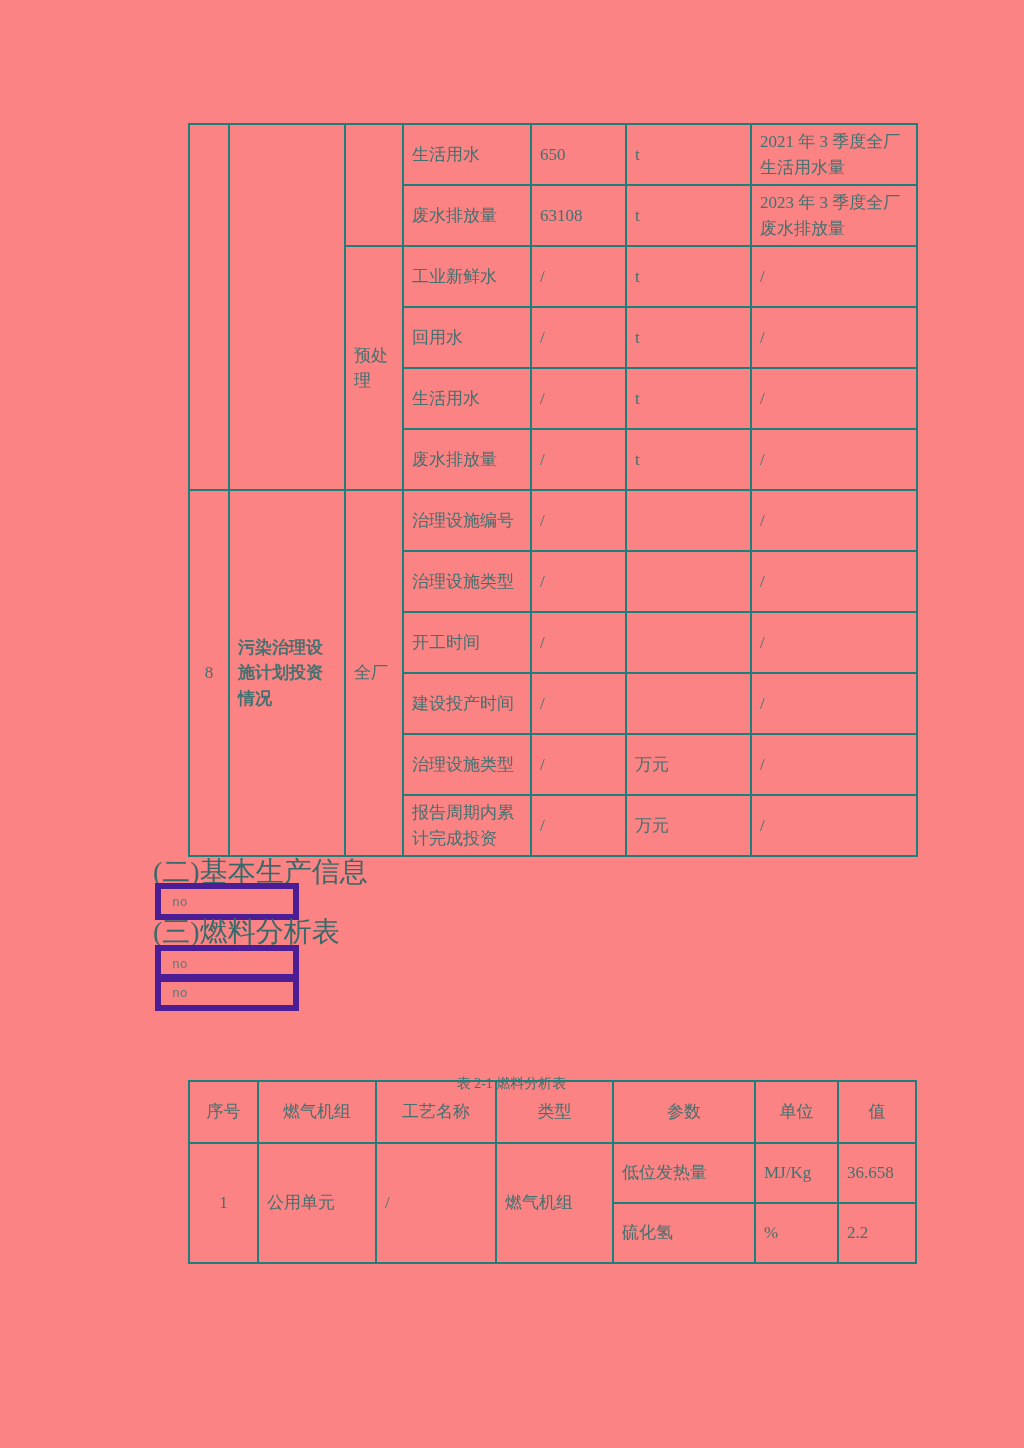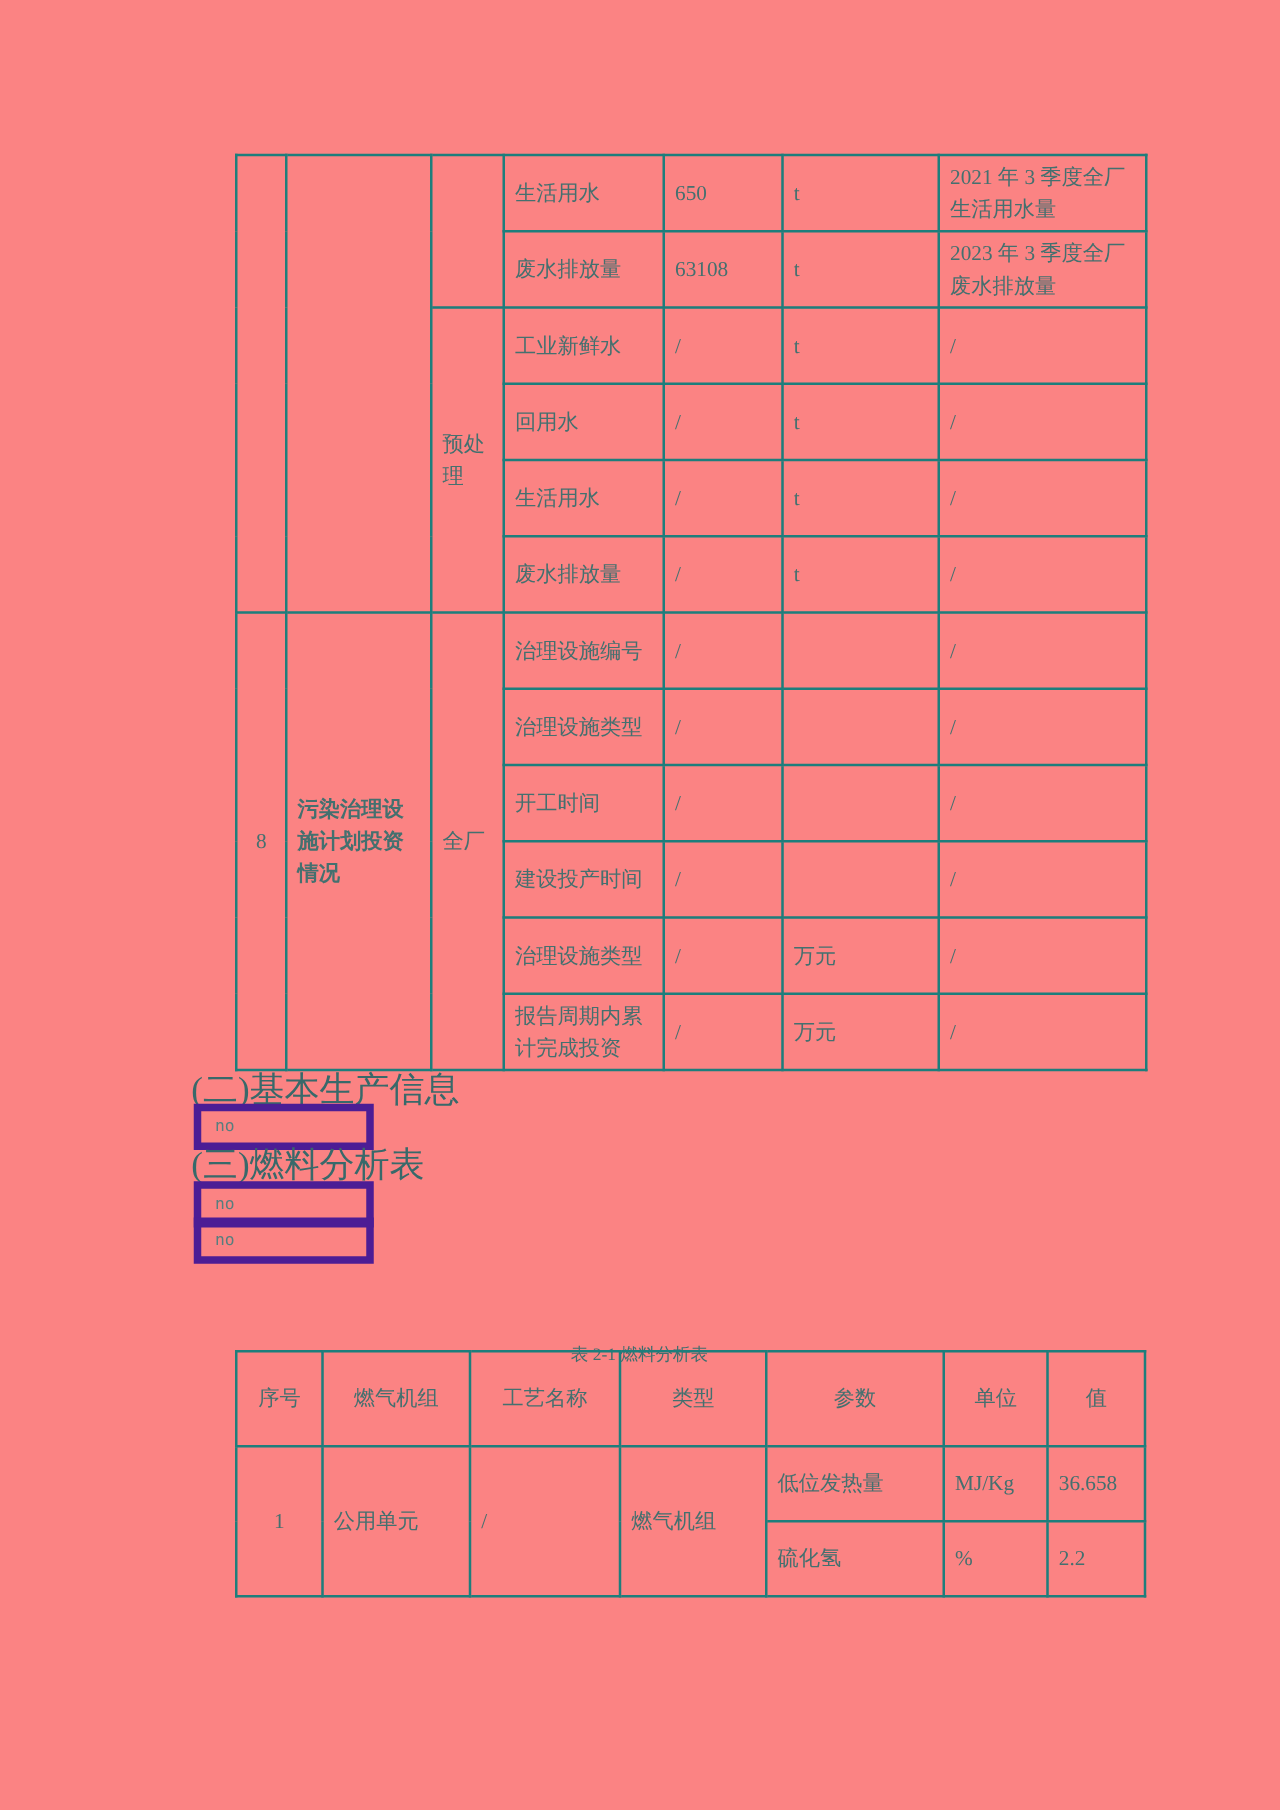--- a/index.html
+++ b/index.html
@@ -46,21 +46,21 @@
     font-size:13px;
     color:#577e7e;
   }
   .table-title{
     position:absolute;left:148px;top:1032px;width:727px;
     text-align:center;
     font-size:14px;
     color:#3f6e6e;
     margin-top:43px;
   }
-  .fuel-table tr.hdr{height:76px;padding-left:44px;}
+  .fuel-table tr.hdr{height:62px;padding-left:44px;}
   .fuel-table tr.data{height:60px;}
 </style>
 </head>
 <body>
 
 <div class="page">
 
   <table class="tbl top-table">
     <colgroup>
       <col style="width:40px">

